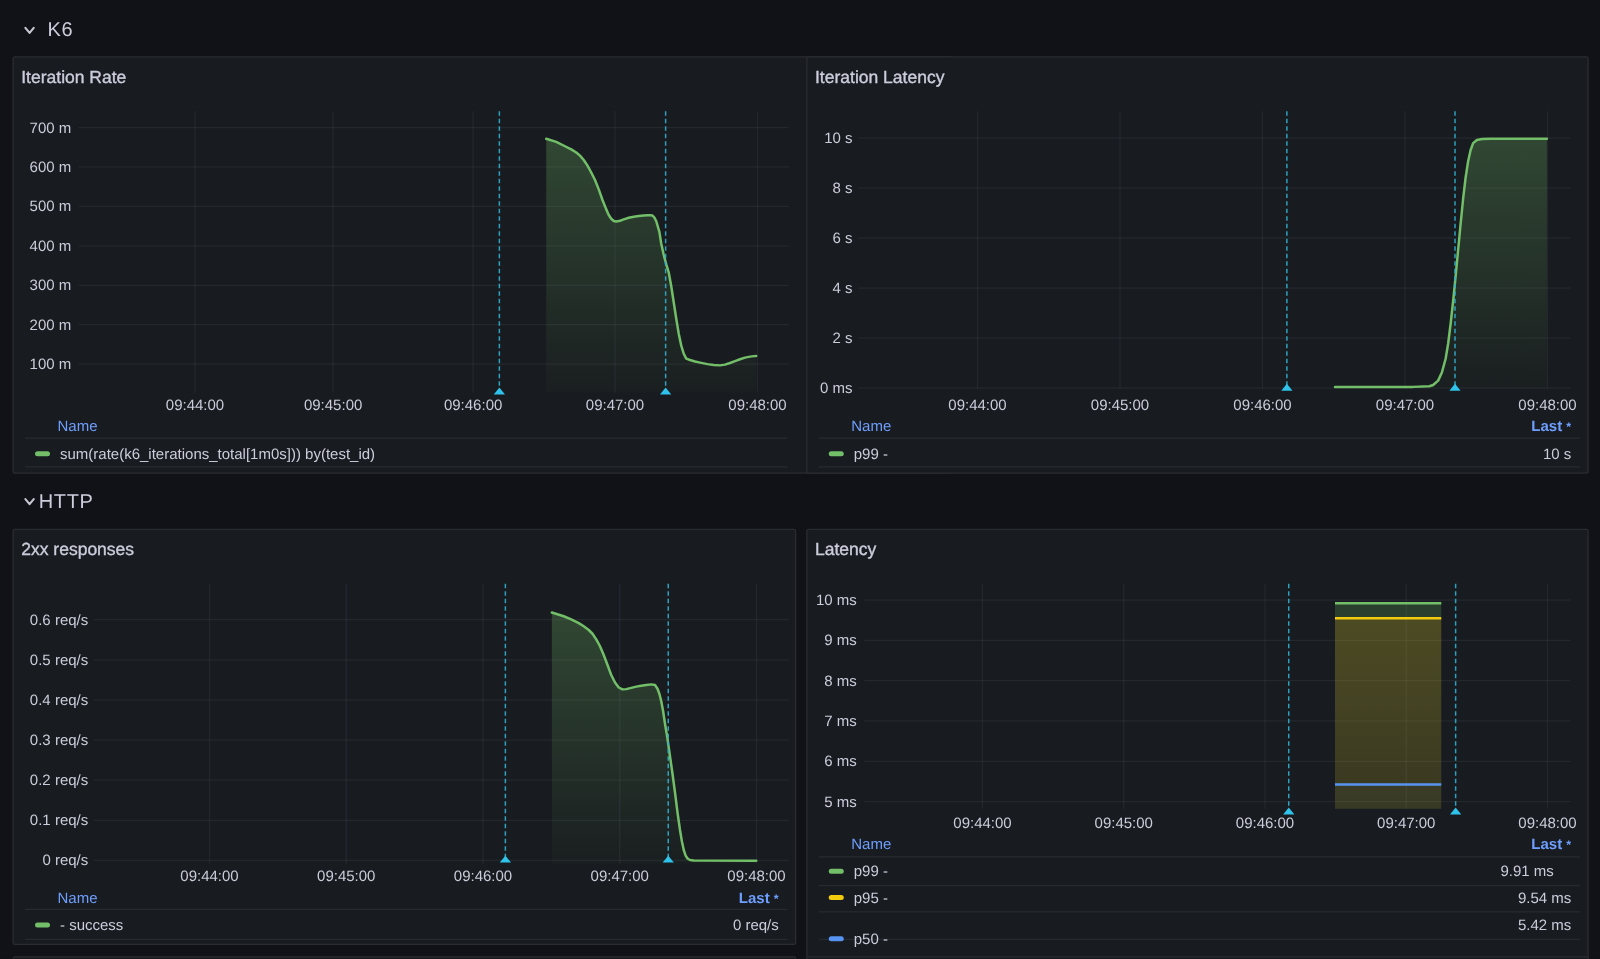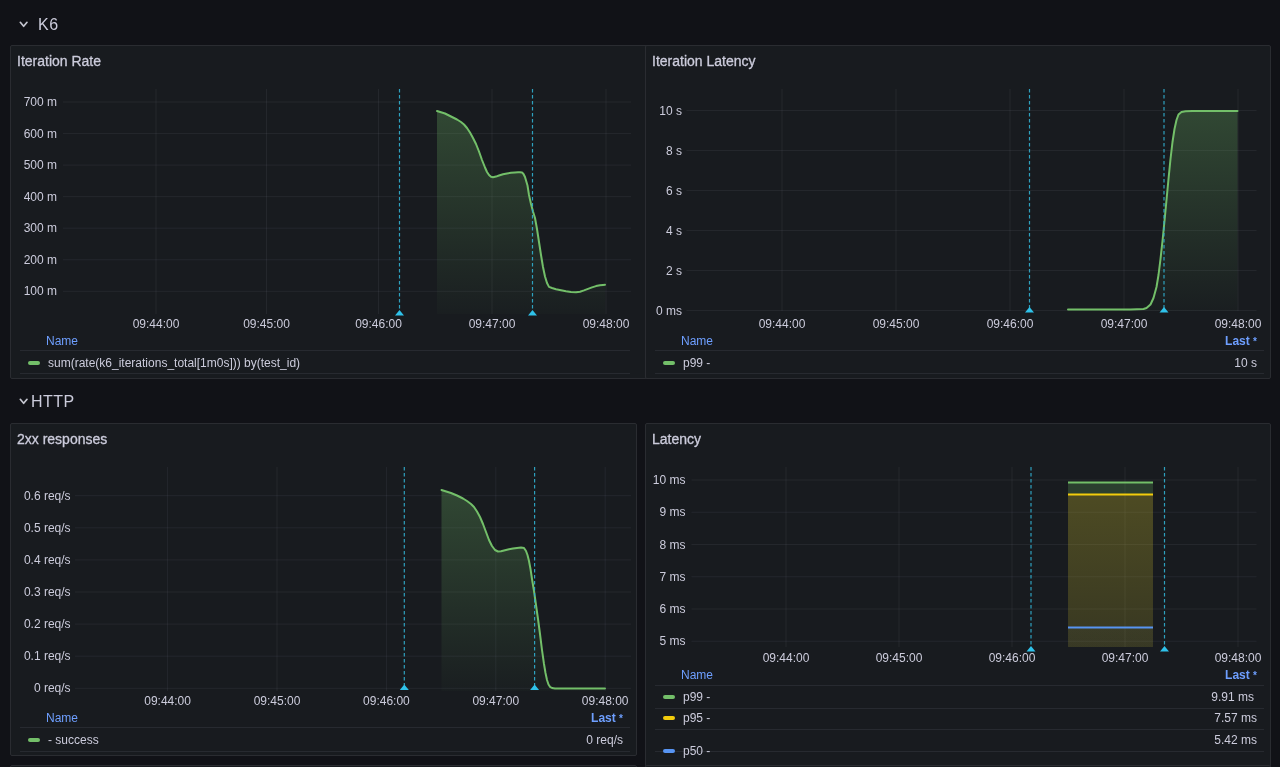--- a/index.html
+++ b/index.html
@@ -234,26 +234,26 @@
   <div class="lg-name" style="top:244px">Name</div>
     <div class="lg-last" style="top:244px;right:13px">Last <span style="font-size:10px">*</span></div>
     <div class="sep" style="top:261px;left:9px;width:609px"></div>
     <div class="sep" style="top:283.5px;left:9px;width:609px"></div>
     <div class="sep" style="top:305px;left:9px;width:609px"></div>
     <div class="sep" style="top:326.5px;left:9px;width:609px"></div>
     <div class="lrow" style="top:265.5px">
       <span class="sw" style="background:#73bf69"></span>
       <span class="ll">p99 -</span>
     </div>
-    <div class="lval" style="top:265.5px;right:16px">9.91 ms</div>
+    <div class="lval" style="top:265.5px;right:27px">9.91 ms</div>
     <div class="lrow" style="top:287px">
       <span class="sw" style="background:#f2cc0c"></span>
       <span class="ll">p95 -</span>
     </div>
-    <div class="lval" style="top:287px;right:13px">7.57 ms</div>
+    <div class="lval" style="top:287px;right:13px">9.54 ms</div>
     <div class="lrow" style="top:320px">
       <span class="sw" style="background:#5794f2"></span>
       <span class="ll">p50 -</span>
     </div>
     <div class="lval" style="top:308.8px;right:13px">5.42 ms</div>
 </div>
 
 <div class="panel" style="left:10px;top:765px;width:627px;height:30px"></div>
 <div class="panel" style="left:645px;top:765px;width:626px;height:30px"></div>
 

